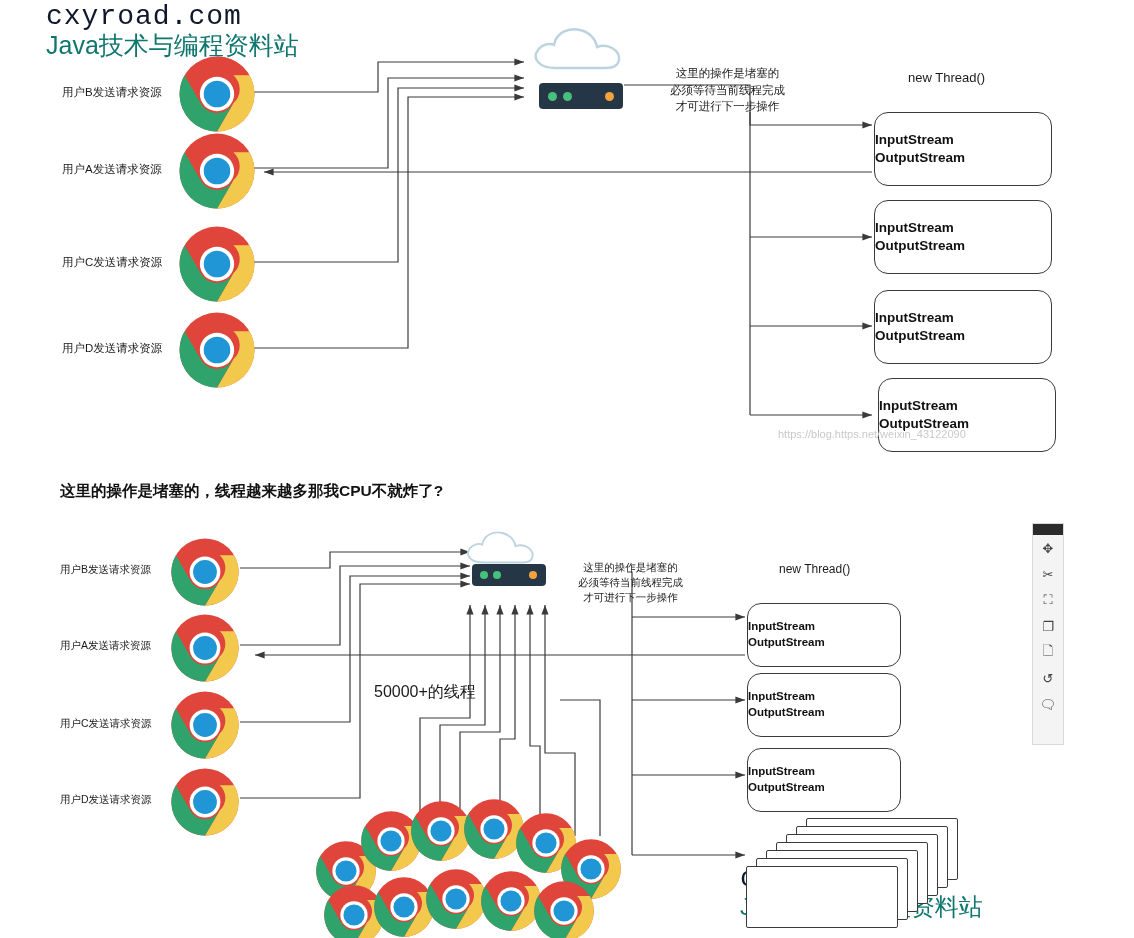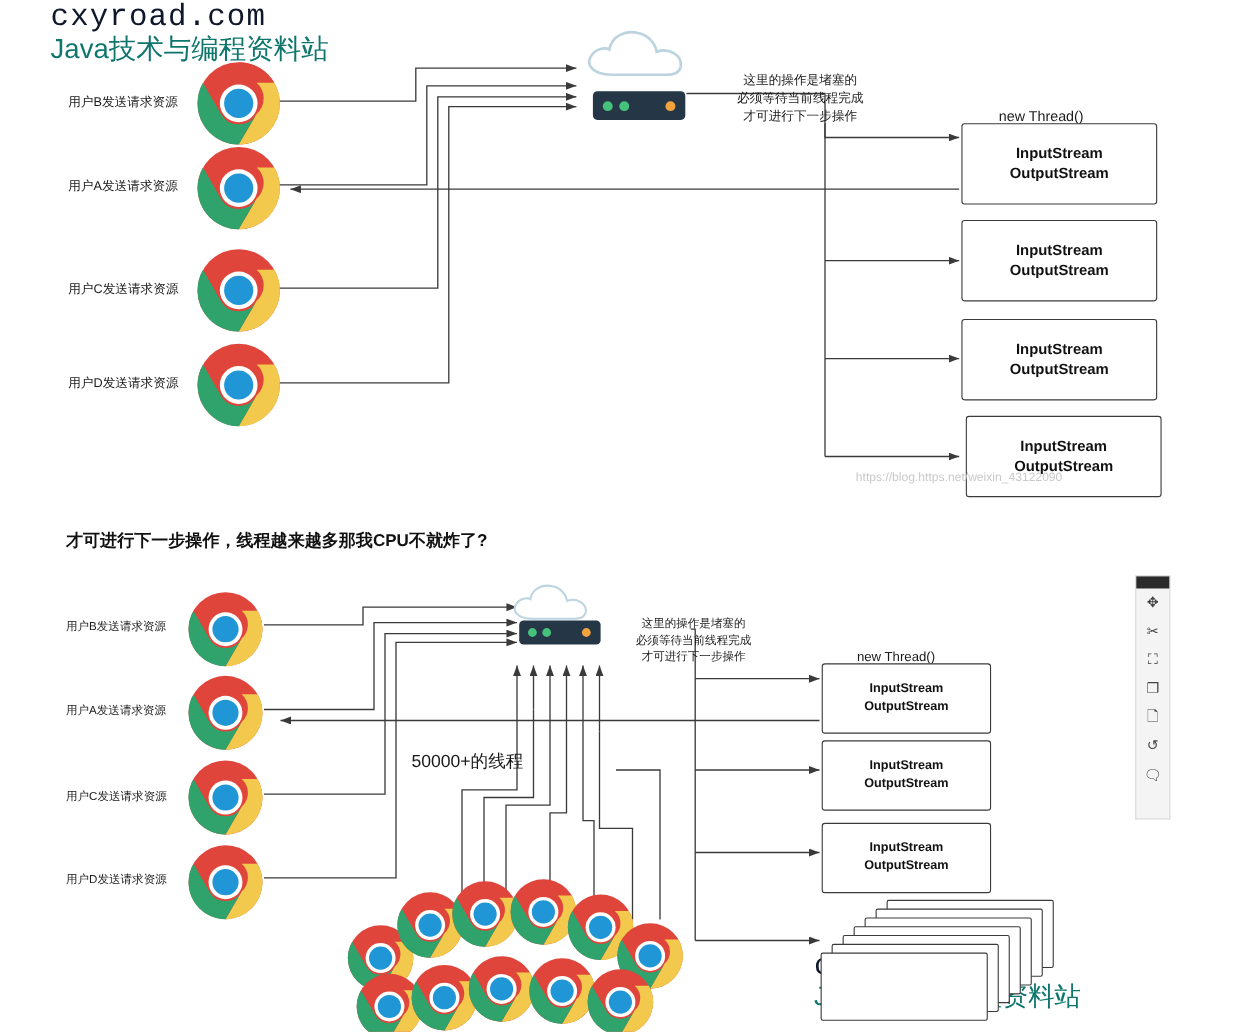--- a/index.html
+++ b/index.html
@@ -9,26 +9,26 @@
   .wm-top{left:46px;top:2px;}
   .wm-line1{color:#0f172a;font-size:28px;font-family:"Liberation Mono","DejaVu Sans Mono",monospace;letter-spacing:1px;line-height:1.05;}
   .wm-line2{color:#0f766e;font-size:25px;font-family:"Liberation Sans","DejaVu Sans",sans-serif;line-height:1.15;}
   .wm-bot{left:740px;top:865px;text-align:left;}
   .wm-bot .wm-line1{font-size:27px;}
   .wm-bot .wm-line2{font-size:24px;}
 
   .label{font-size:11.5px;color:#1a1a1a;white-space:nowrap;}
   .label-sm{font-size:10.5px;}
   .note{font-size:11.5px;color:#1a1a1a;text-align:center;line-height:1.45;white-space:nowrap;}
-  .newthread{font-size:13px;color:#1a1a1a;white-space:nowrap;margin-top:28px;}
+  .newthread{font-size:13px;color:#1a1a1a;white-space:nowrap;}
   .heading{font-size:15.5px;font-weight:bold;color:#111;white-space:nowrap;}
   .csdn{font-size:11px;color:#c9c9c9;white-space:nowrap;}
 
-  .box{border:1px solid #3a3a3a;background:#fff;border-radius:3px;
-       display:flex;flex-direction:column;align-items:center;justify-content:center;
+  .box{border:1px solid #3a3a3a;background:#fff;border-radius:14px;
+       display:flex;flex-direction:column;align-items:flex-start;justify-content:center;
        font-weight:bold;color:#111;line-height:1.35;}
   .box .l{display:block;}
   .box-top{width:176px;height:72px;font-size:13.5px;}
   .box-bot{width:152px;height:62px;font-size:11.5px;}
 
   .stackbox{width:150px;height:60px;border:1px solid #3a3a3a;background:#fff;border-radius:2px;}
 
   svg.layer{position:absolute;left:0;top:0;width:1134px;height:938px;pointer-events:none;}
 
   
@@ -166,21 +166,21 @@
   <span class="l">InputStream</span>
   <span class="l">OutputStream</span>
 </div>
 <div class="abs box box-top" style="left:878px;top:378px;">
   <span class="l">InputStream</span>
   <span class="l">OutputStream</span>
 </div>
 
 <div class="abs csdn" style="left:778px;top:428px;">https://blog.https.net/weixin_43122090</div>
 
-<div class="abs heading" style="left:60px;top:481px;">才可进行下一步操作，线程越来越多那我CPU不就炸了?</div>
+<div class="abs heading" style="left:60px;top:481px;">这里的操作是堵塞的，线程越来越多那我CPU不就炸了?</div>
 
 <div class="abs label label-sm" style="left:60px;top:563px;">用户B发送请求资源</div>
 <div class="abs label label-sm" style="left:60px;top:639px;">用户A发送请求资源</div>
 <div class="abs label label-sm" style="left:60px;top:717px;">用户C发送请求资源</div>
 <div class="abs label label-sm" style="left:60px;top:793px;">用户D发送请求资源</div>
 
 <svg class="chrome" style="left:170px;top:537px;" width="70" height="70" viewBox="0 0 100 100">
   <circle cx="50" cy="50" r="48" fill="#e0453b"></circle>
   <path d="M91.6 26 A48 48 0 0 1 50 98 L71 62 A24 24 0 0 0 71 26 Z" fill="#f2c94c"></path>
   <path d="M50 98 A48 48 0 0 1 8.4 26 L29 62 A24 24 0 0 0 71 62 Z" fill="#2fa36b"></path>

